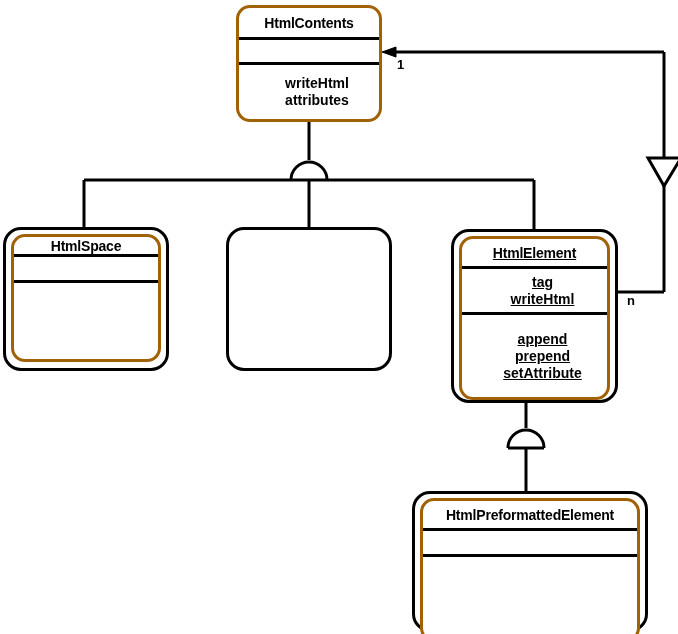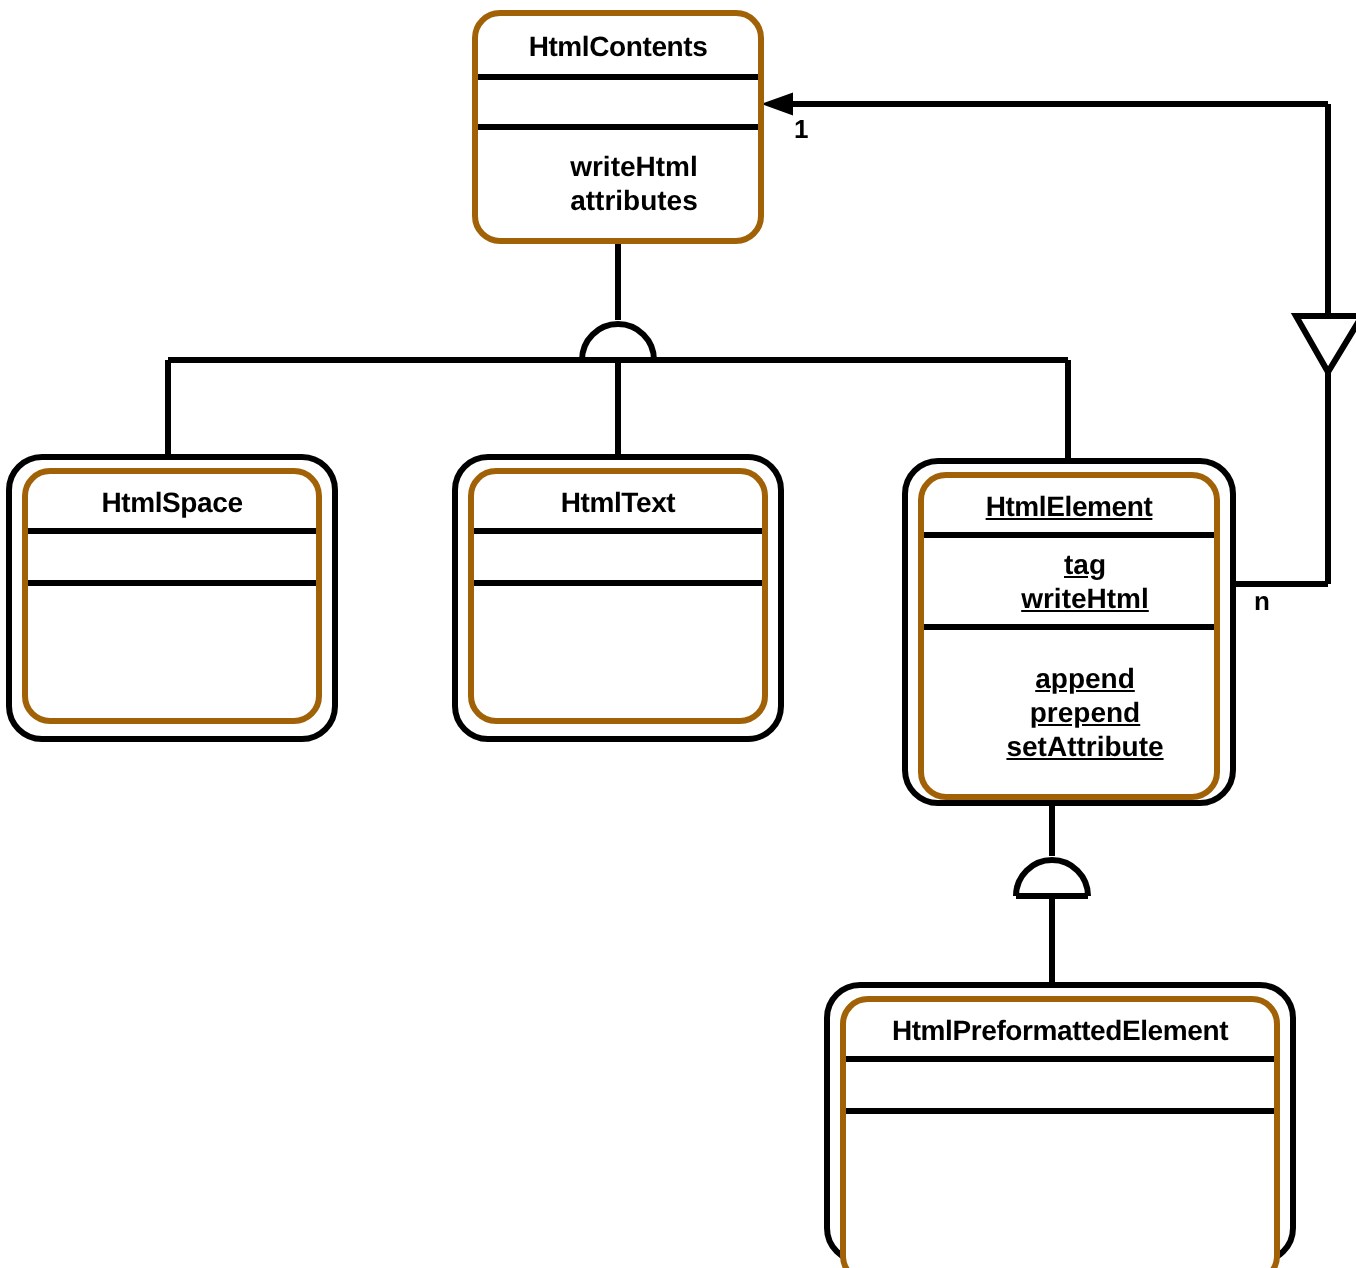--- a/index.html
+++ b/index.html
@@ -138,35 +138,28 @@
     </div>
     <div class="uml-compartment c-attrs" style="height:25px;"></div>
     <div class="uml-compartment c-ops" style="flex:1;">
       <div class="row">writeHtml</div>
       <div class="row">attributes</div>
     </div>
   </div>
 
   <div class="uml-shell" style="left:3px; top:227px; width:166px; height:144px;"></div>
   <div class="uml-class" style="left:11px; top:234px; width:150px; height:128px;">
-    <div class="uml-compartment c-name" style="height:30px;">
+    <div class="uml-compartment c-name" style="height:20px;">
       <span>HtmlSpace</span>
     </div>
     <div class="uml-compartment c-attrs" style="height:26px;"></div>
     <div class="uml-compartment c-ops" style="flex:1;"></div>
   </div>
 
   <div class="uml-shell" style="left:226px; top:227px; width:166px; height:144px;"></div>
-  <div class="uml-class" style="left:234px; top:234px; width:150px; height:128px;">
-    <div class="uml-compartment c-name" style="height:30px;">
-      <span>HtmlText</span>
-    </div>
-    <div class="uml-compartment c-attrs" style="height:26px;"></div>
-    <div class="uml-compartment c-ops" style="flex:1;"></div>
-  </div>
 
   <div class="uml-shell" style="left:451px; top:229px; width:167px; height:174px;"></div>
   <div class="uml-class" style="left:459px; top:236px; width:151px; height:164px;text-decoration:underline;">
     <div class="uml-compartment c-name" style="height:30px;">
       <span>HtmlElement</span>
     </div>
     <div class="uml-compartment c-attrs" style="height:46px;">
       <div class="row">tag</div>
       <div class="row">writeHtml</div>
     </div>

